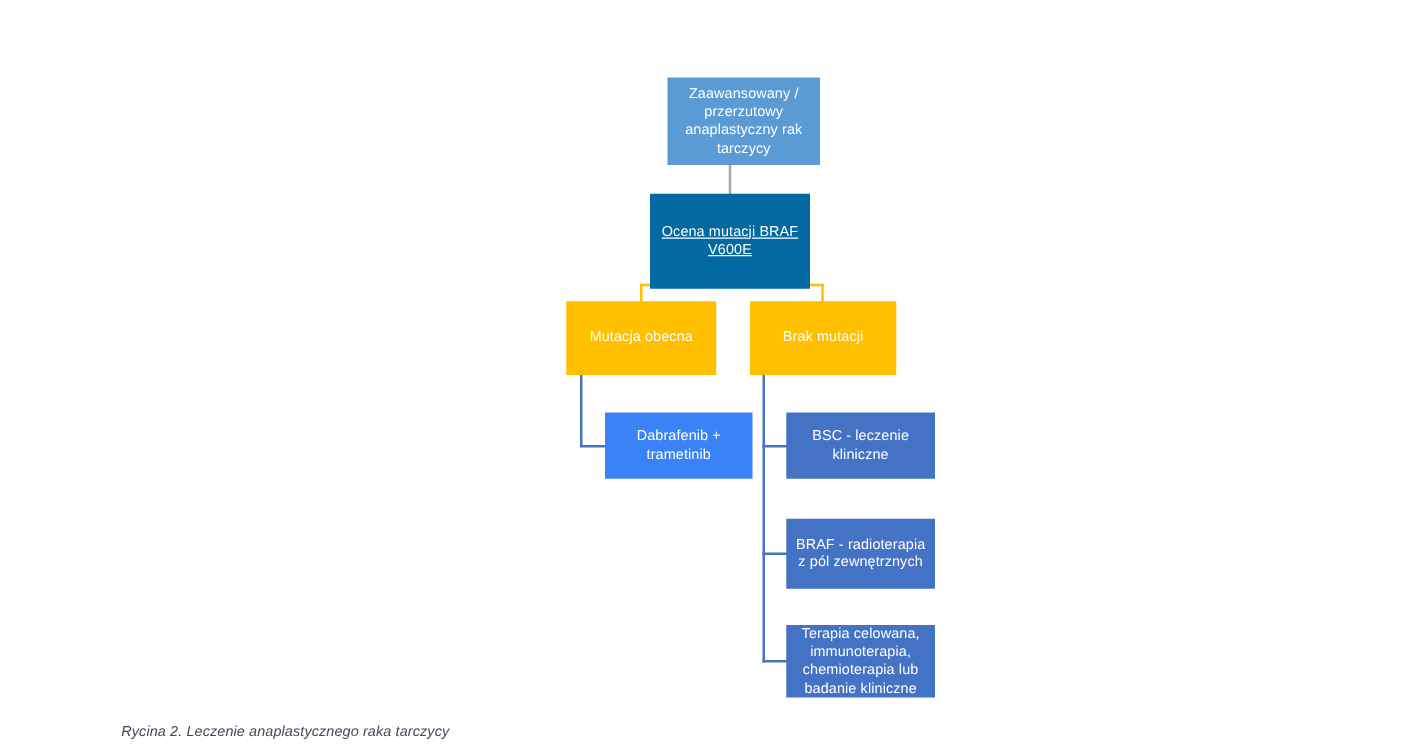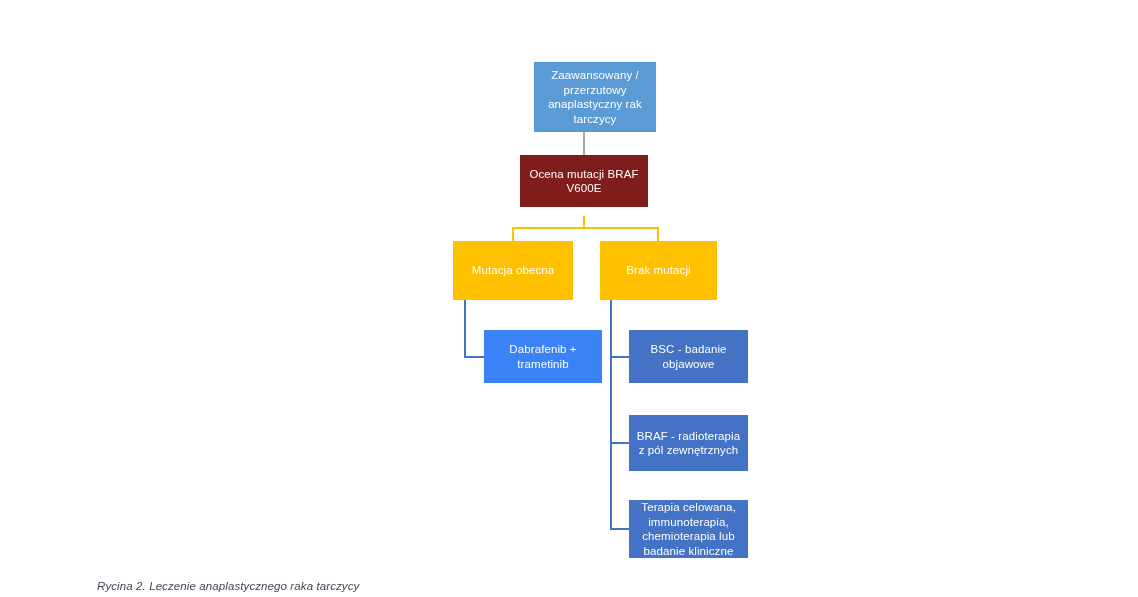--- a/index.html
+++ b/index.html
@@ -38,22 +38,23 @@
   .node-text {
     display: block;
     white-space: pre-line;
   }
   
   #node-root {
     left: 534px; top: 62px; width: 122px; height: 70px;
     background: #5B9BD5;
   }
   #node-assessment {
-    left: 520px; top: 155px; width: 128px; height: 52px;
-    background: #7f1d1d;
+    left: 520px; top: 155px; width: 128px; height: 76px;
+    background: #0369a1;
+    text-decoration: underline;
   }
   #node-mutation-present {
     left: 453px; top: 241px; width: 120px; height: 59px;
     background: #FFC000;
   }
   #node-no-mutation {
     left: 600px; top: 241px; width: 117px; height: 59px;
     background: #FFC000;
   }
   #node-dabrafenib {
@@ -144,21 +145,21 @@
 
   <div class="node" id="node-mutation-present">
     <span class="node-text">Mutacja obecna</span>
   </div>
 
   <div class="node" id="node-dabrafenib">
     <span class="node-text">Dabrafenib + trametinib</span>
   </div>
 
   <div class="node" id="node-bsc">
-    <span class="node-text">BSC - badanie objawowe</span>
+    <span class="node-text">BSC - leczenie kliniczne</span>
   </div>
 
   <div class="node" id="node-ebrt">
     <span class="node-text">BRAF - radioterapia z pól zewnętrznych</span>
   </div>
 
   <div class="node" id="node-targeted">
     <span class="node-text">Terapia celowana, immunoterapia, chemioterapia lub badanie kliniczne</span>
   </div>
 

